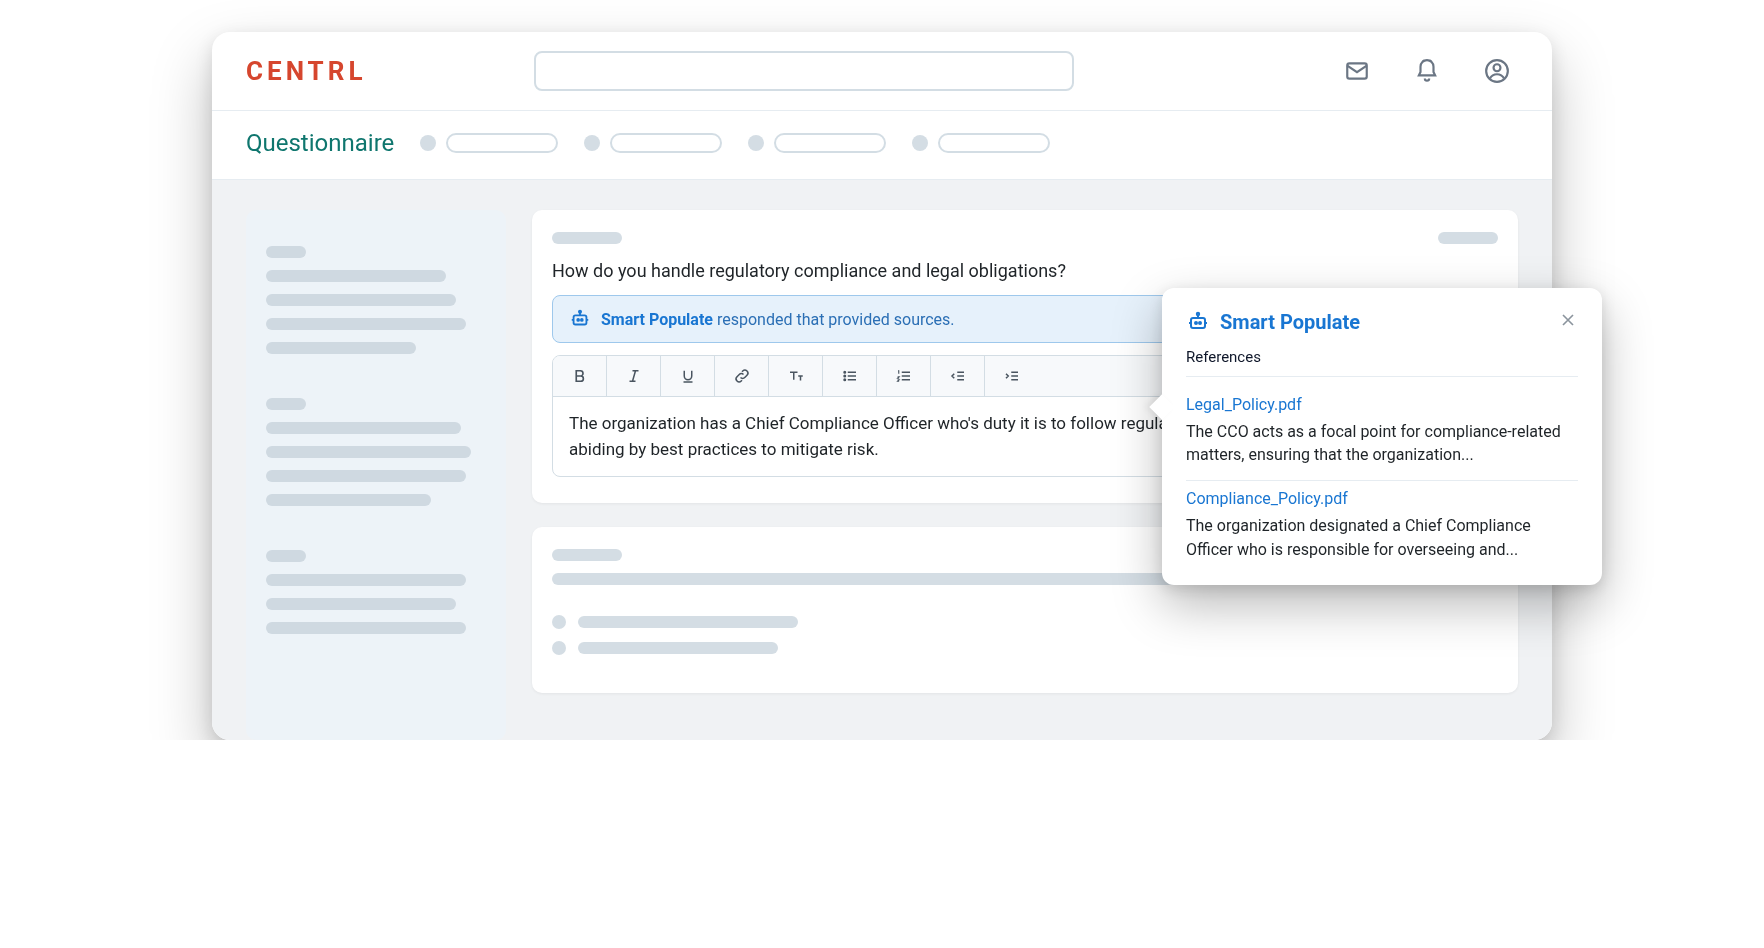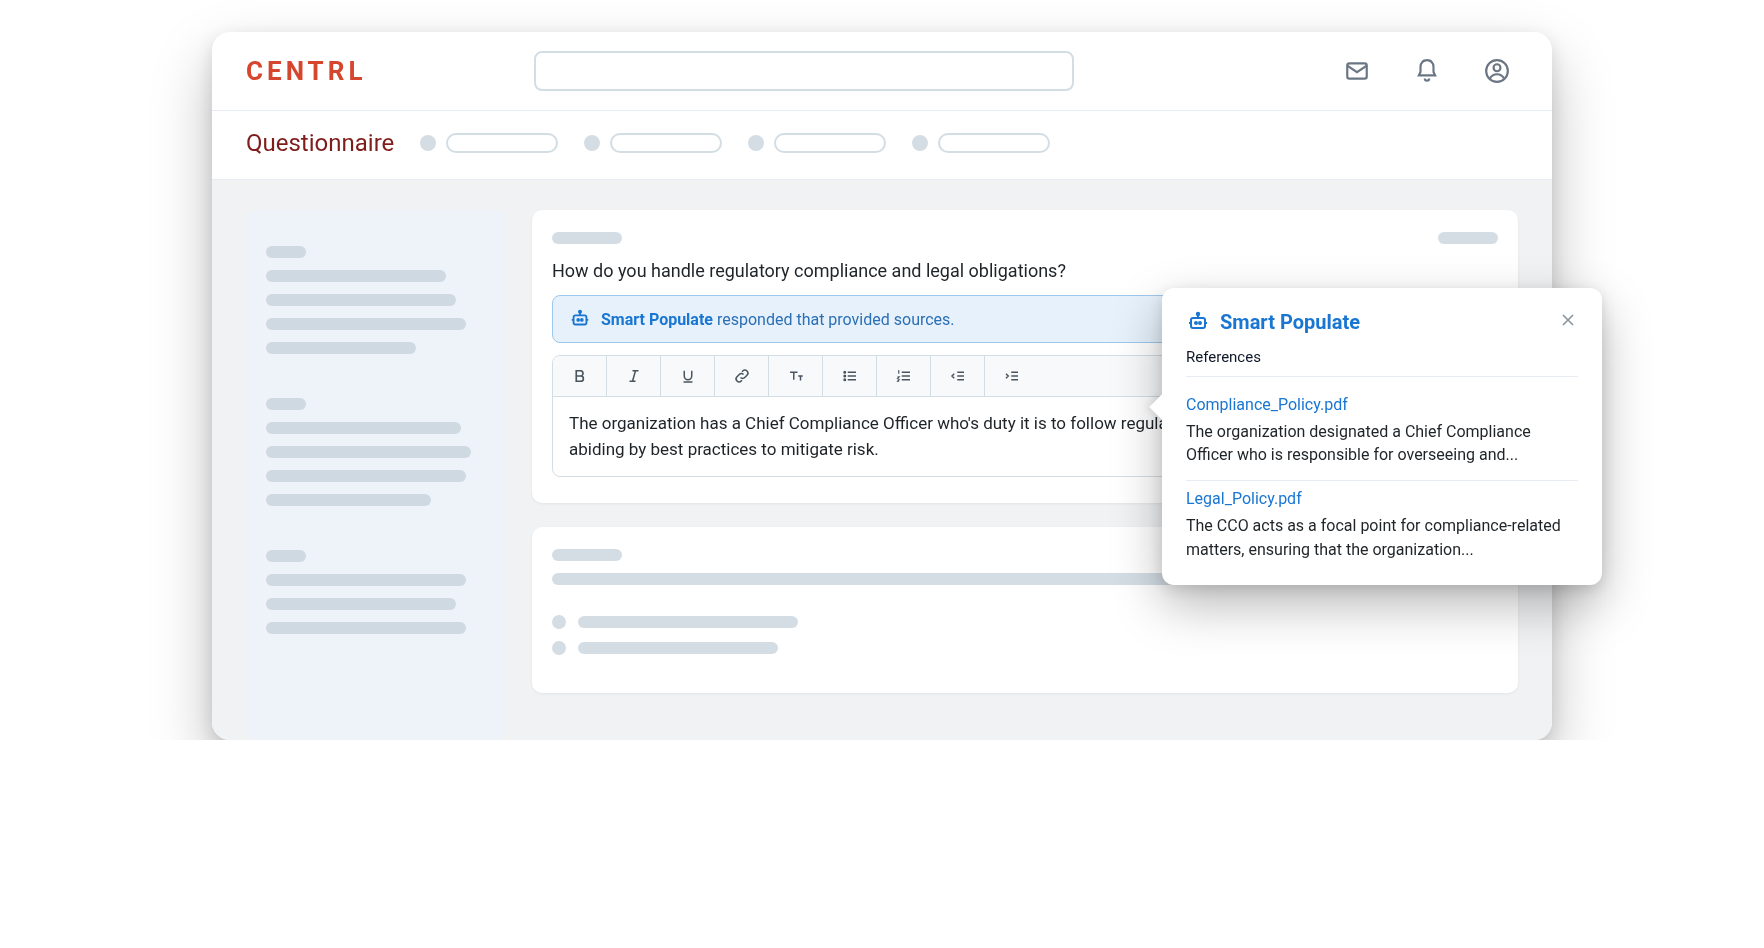--- a/index.html
+++ b/index.html
@@ -44,21 +44,21 @@
   .topbar-spacer{flex:1;}
   .icon-btn{width:42px;height:42px;display:flex;align-items:center;justify-content:center;border-radius:6px;cursor:pointer;color:var(--icon);}
   .icon-btn svg{width:26px;height:26px;}
 
   
   .subheader{
     display:flex;align-items:center;gap:26px;
     padding:18px 34px 22px;
     border-bottom:1px solid var(--border-light);
   }
-  .page-title{font-size:24px;color:#7f1d1d;}
+  .page-title{font-size:24px;color:#0f766e;}
   .step{display:flex;align-items:center;gap:10px;}
   .step-dot{width:16px;height:16px;border-radius:50%;background:var(--grey-bar);}
   .step-pill{width:112px;height:20px;border:2px solid var(--border);border-radius:10px;background:#fff;}
 
   
   .body{
     display:flex;gap:26px;
     background:var(--page-bg);
     padding:30px 34px 0 34px;
     min-height:560px;
@@ -327,22 +327,22 @@
         </svg>
       <div class="pop-title">Smart Populate</div>
       <div class="pop-close">
         <svg viewBox="0 0 24 24" fill="none" stroke="currentColor" stroke-width="2">
             <path d="M6 6l12 12M18 6L6 18"></path>
           </svg>
       </div>
     </div>
     <div class="pop-sub">References</div>
     <div class="ref">
+      <a>Legal_Policy.pdf</a>
+      <p>The CCO acts as a focal point for compliance-related matters, ensuring that the organization...</p>
+    </div>
+    <div class="ref">
       <a>Compliance_Policy.pdf</a>
       <p>The organization designated a Chief Compliance Officer who is responsible for overseeing and...</p>
     </div>
-    <div class="ref">
-      <a>Legal_Policy.pdf</a>
-      <p>The CCO acts as a focal point for compliance-related matters, ensuring that the organization...</p>
-    </div>
   </div>
 
 </div>
 
 </body></html>

